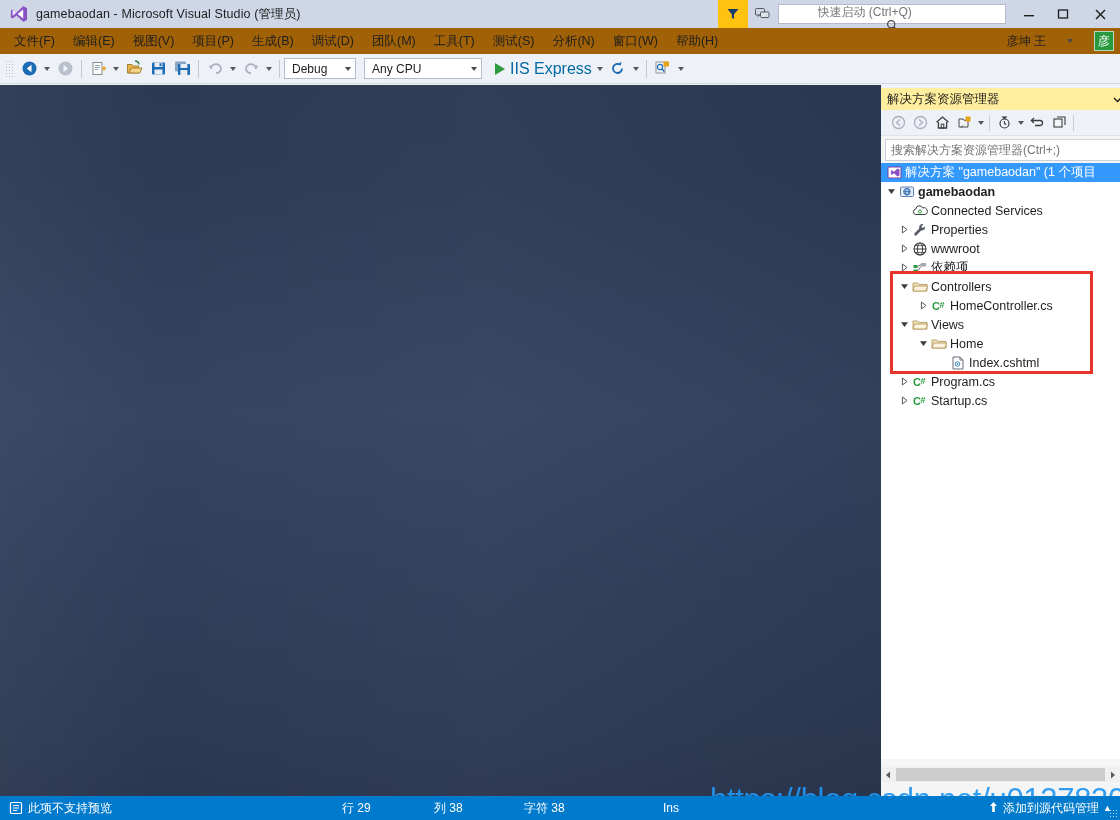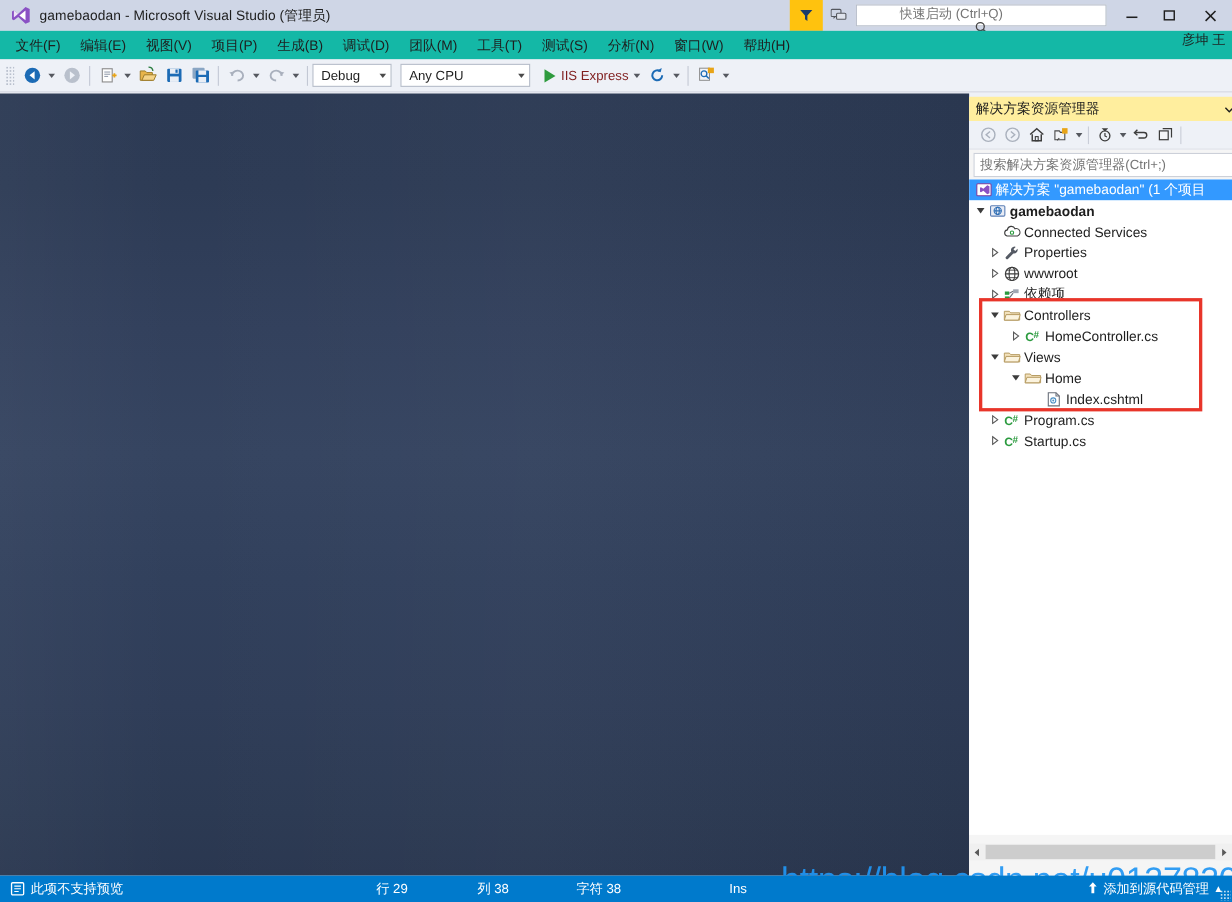--- a/index.html
+++ b/index.html
@@ -49,30 +49,30 @@
   .ql-search { width: 20px; display: flex; align-items: center; justify-content: center; }
   .wbtn {
     width: 34px; height: 28px; display: flex; align-items: center; justify-content: center;
     color: #1e1e1e;
   }
   .wbtn:last-child { width: 40px; }
 
   
   .menubar {
     position: absolute; top: 28px; left: 0; width: 1120px; height: 26px;
-    background: #14b8a6; display: flex; align-items: center;
+    background: #a16207; display: flex; align-items: center;
   }
   .menu-item {
     font-size: 12.5px; color: #1e1e1e; padding: 3px 9px; white-space: nowrap;
     line-height: 16px;
   }
   .menu-item:first-child { margin-left: 5px; }
   .account {
     position: absolute; right: 6px; top: 0; height: 26px;
-    display: flex; align-items: center; gap: 21px; flex-direction: column;
+    display: flex; align-items: center; gap: 21px;
   }
   .account-name { font-size: 12px; color: #1e1e1e; white-space: nowrap; }
   .caret-sm {
     width: 0; height: 0; border-left: 3.5px solid transparent;
     border-right: 3.5px solid transparent; border-top: 4px solid #4a4a4a;
   }
   .avatar {
     width: 20px; height: 20px; background: #2a9a3e; color: #fff;
     font-size: 12px; display: flex; align-items: center; justify-content: center;
     border: 1px solid #b8d6bb;
@@ -116,21 +116,21 @@
   .combo-debug { width: 72px; }
   .combo-cpu { width: 118px; }
   .run-btn {
     display: flex; align-items: center; height: 24px; padding: 0 2px 0 5px; flex: none;
   }
   .run-tri {
     width: 0; height: 0; border-top: 6px solid transparent;
     border-bottom: 6px solid transparent; border-left: 10px solid #2e9b3e;
     margin-right: 5px;
   }
-  .run-label { font-size: 12px; color: #7f1d1d; white-space: nowrap; text-align: center; }
+  .run-label { font-size: 16px; color: #0369a1; white-space: nowrap; text-align: center; }
 
   
   .editor {
     position: absolute; top: 85px; left: 0; width: 881px; height: 711px;
     background: linear-gradient(180deg,
       #2c3a54 0%, #2d3b55 12%, #32405c 30%, #354460 46%,
       #31405c 62%, #2f3d58 78%, #2c3a53 92%, #2a3750 100%);
   }
   .editor::before {
     content: ""; position: absolute; inset: 0;

